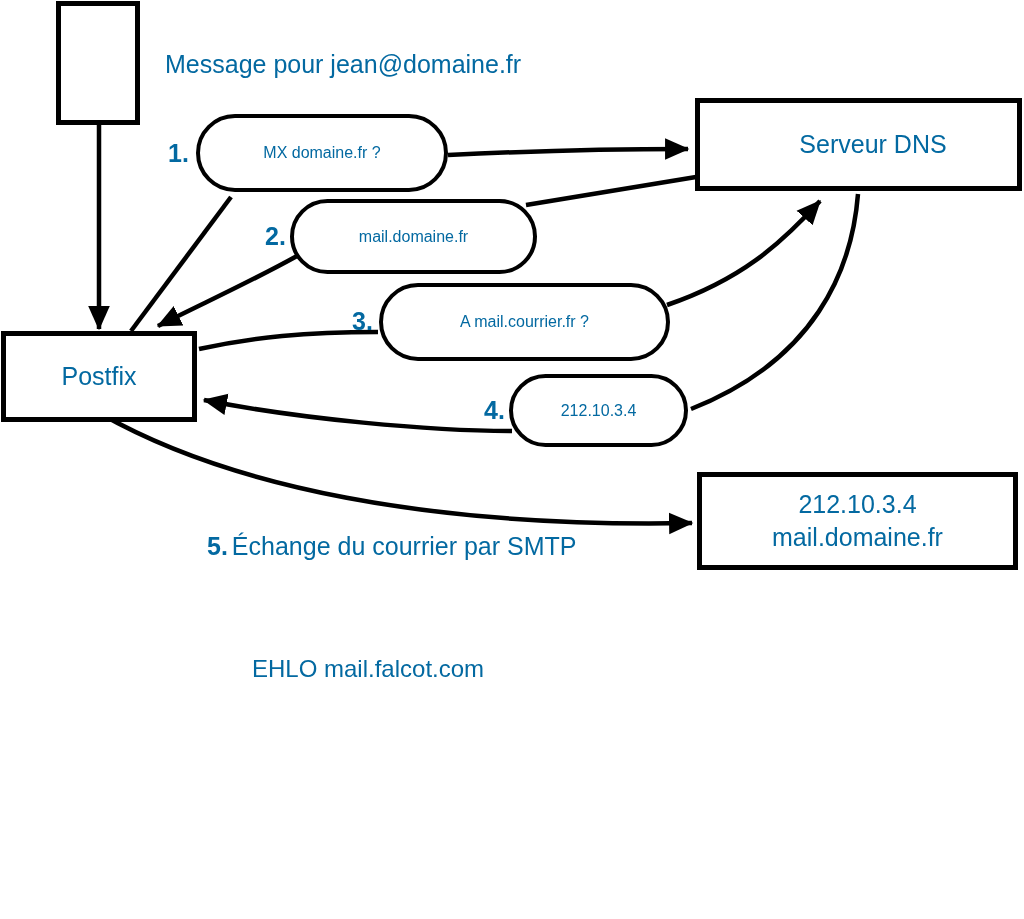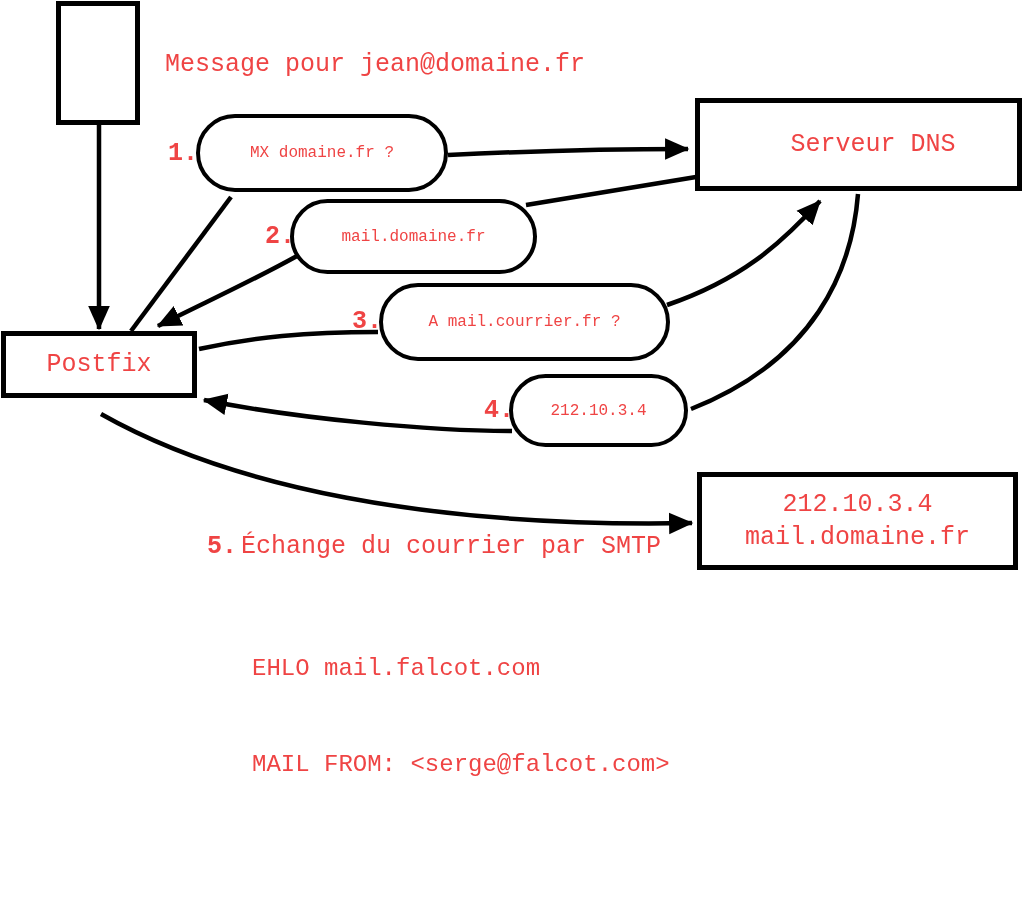--- a/index.html
+++ b/index.html
@@ -1,18 +1,18 @@
 <!DOCTYPE html>
 <html><head>
 <meta charset="utf-8">
 <style>
   html,body{margin:0;padding:0;background:#fff;}
   #canvas{
     position:relative;width:1024px;height:919px;background:#fff;
-    font-family:Liberation Mono, monospace;color:#ef4444;overflow:hidden;
+    font-family:Liberation Sans, sans-serif;color:#0369a1;overflow:hidden;
   }
   svg.connectors{position:absolute;left:0;top:0;z-index:1;}
   svg.connectors path{stroke:#000;stroke-width:4.5;fill:none;}
   .node{
     position:absolute;z-index:2;background:#fff;border:5px solid #000;
     box-sizing:border-box;display:flex;align-items:center;justify-content:center;
     font-size:25px;line-height:33px;text-align:center;
   }
   .pill{
     position:absolute;z-index:2;background:#fff;border:4px solid #000;border-radius:40px;
@@ -53,21 +53,21 @@
     <path d="M 667,305 C 740,280 780,245 820,201" marker-end="url(#ah)"></path>
     <path d="M 858,194 C 852,270 815,360 691,409"></path>
     <path d="M 512,431 C 430,431 300,419 204,400" marker-end="url(#ah)"></path>
     <path d="M 101,414 C 230,487 430,528 692,523" marker-end="url(#ah)"></path>
   </svg>
 
   <div class="node" style="left:56px;top:1px;width:84px;height:124px;"></div>
 
   <div class="freetext" style="left:165px;top:48px;">Message pour jean@domaine.fr</div>
 
-  <div class="node" style="left:1px;top:331px;width:196px;height:67px;">
+  <div class="node" style="left:1px;top:331px;width:196px;height:91px;">
     <span>Postfix</span>
   </div>
 
   <div class="node" style="left:695px;top:98px;width:327px;height:93px;padding-left:29px;">
     <span>Serveur DNS</span>
   </div>
 
   <div class="node" id="dest-box" style="left:697px;top:472px;width:321px;height:98px;">
     <span>212.10.3.4</span>
     <span>mail.domaine.fr</span>
@@ -93,21 +93,20 @@
   </div>
   <div class="num" style="left:484px;top:396px;">4.</div>
 
   <div class="freetext" id="step5" style="left:207px;top:530px;">
     <span class="num-inline">5.</span>
     <span class="step5-text">Échange du courrier par SMTP</span>
   </div>
 
   <div id="smtp-block">
     <div class="smtp-line">EHLO mail.falcot.com</div>
-    <div class="smtp-line">MAIL FROM: &lt;serge@falcot.com&gt;</div>
     
     
     
     
     
     
     
   </div>
 
 </div>

